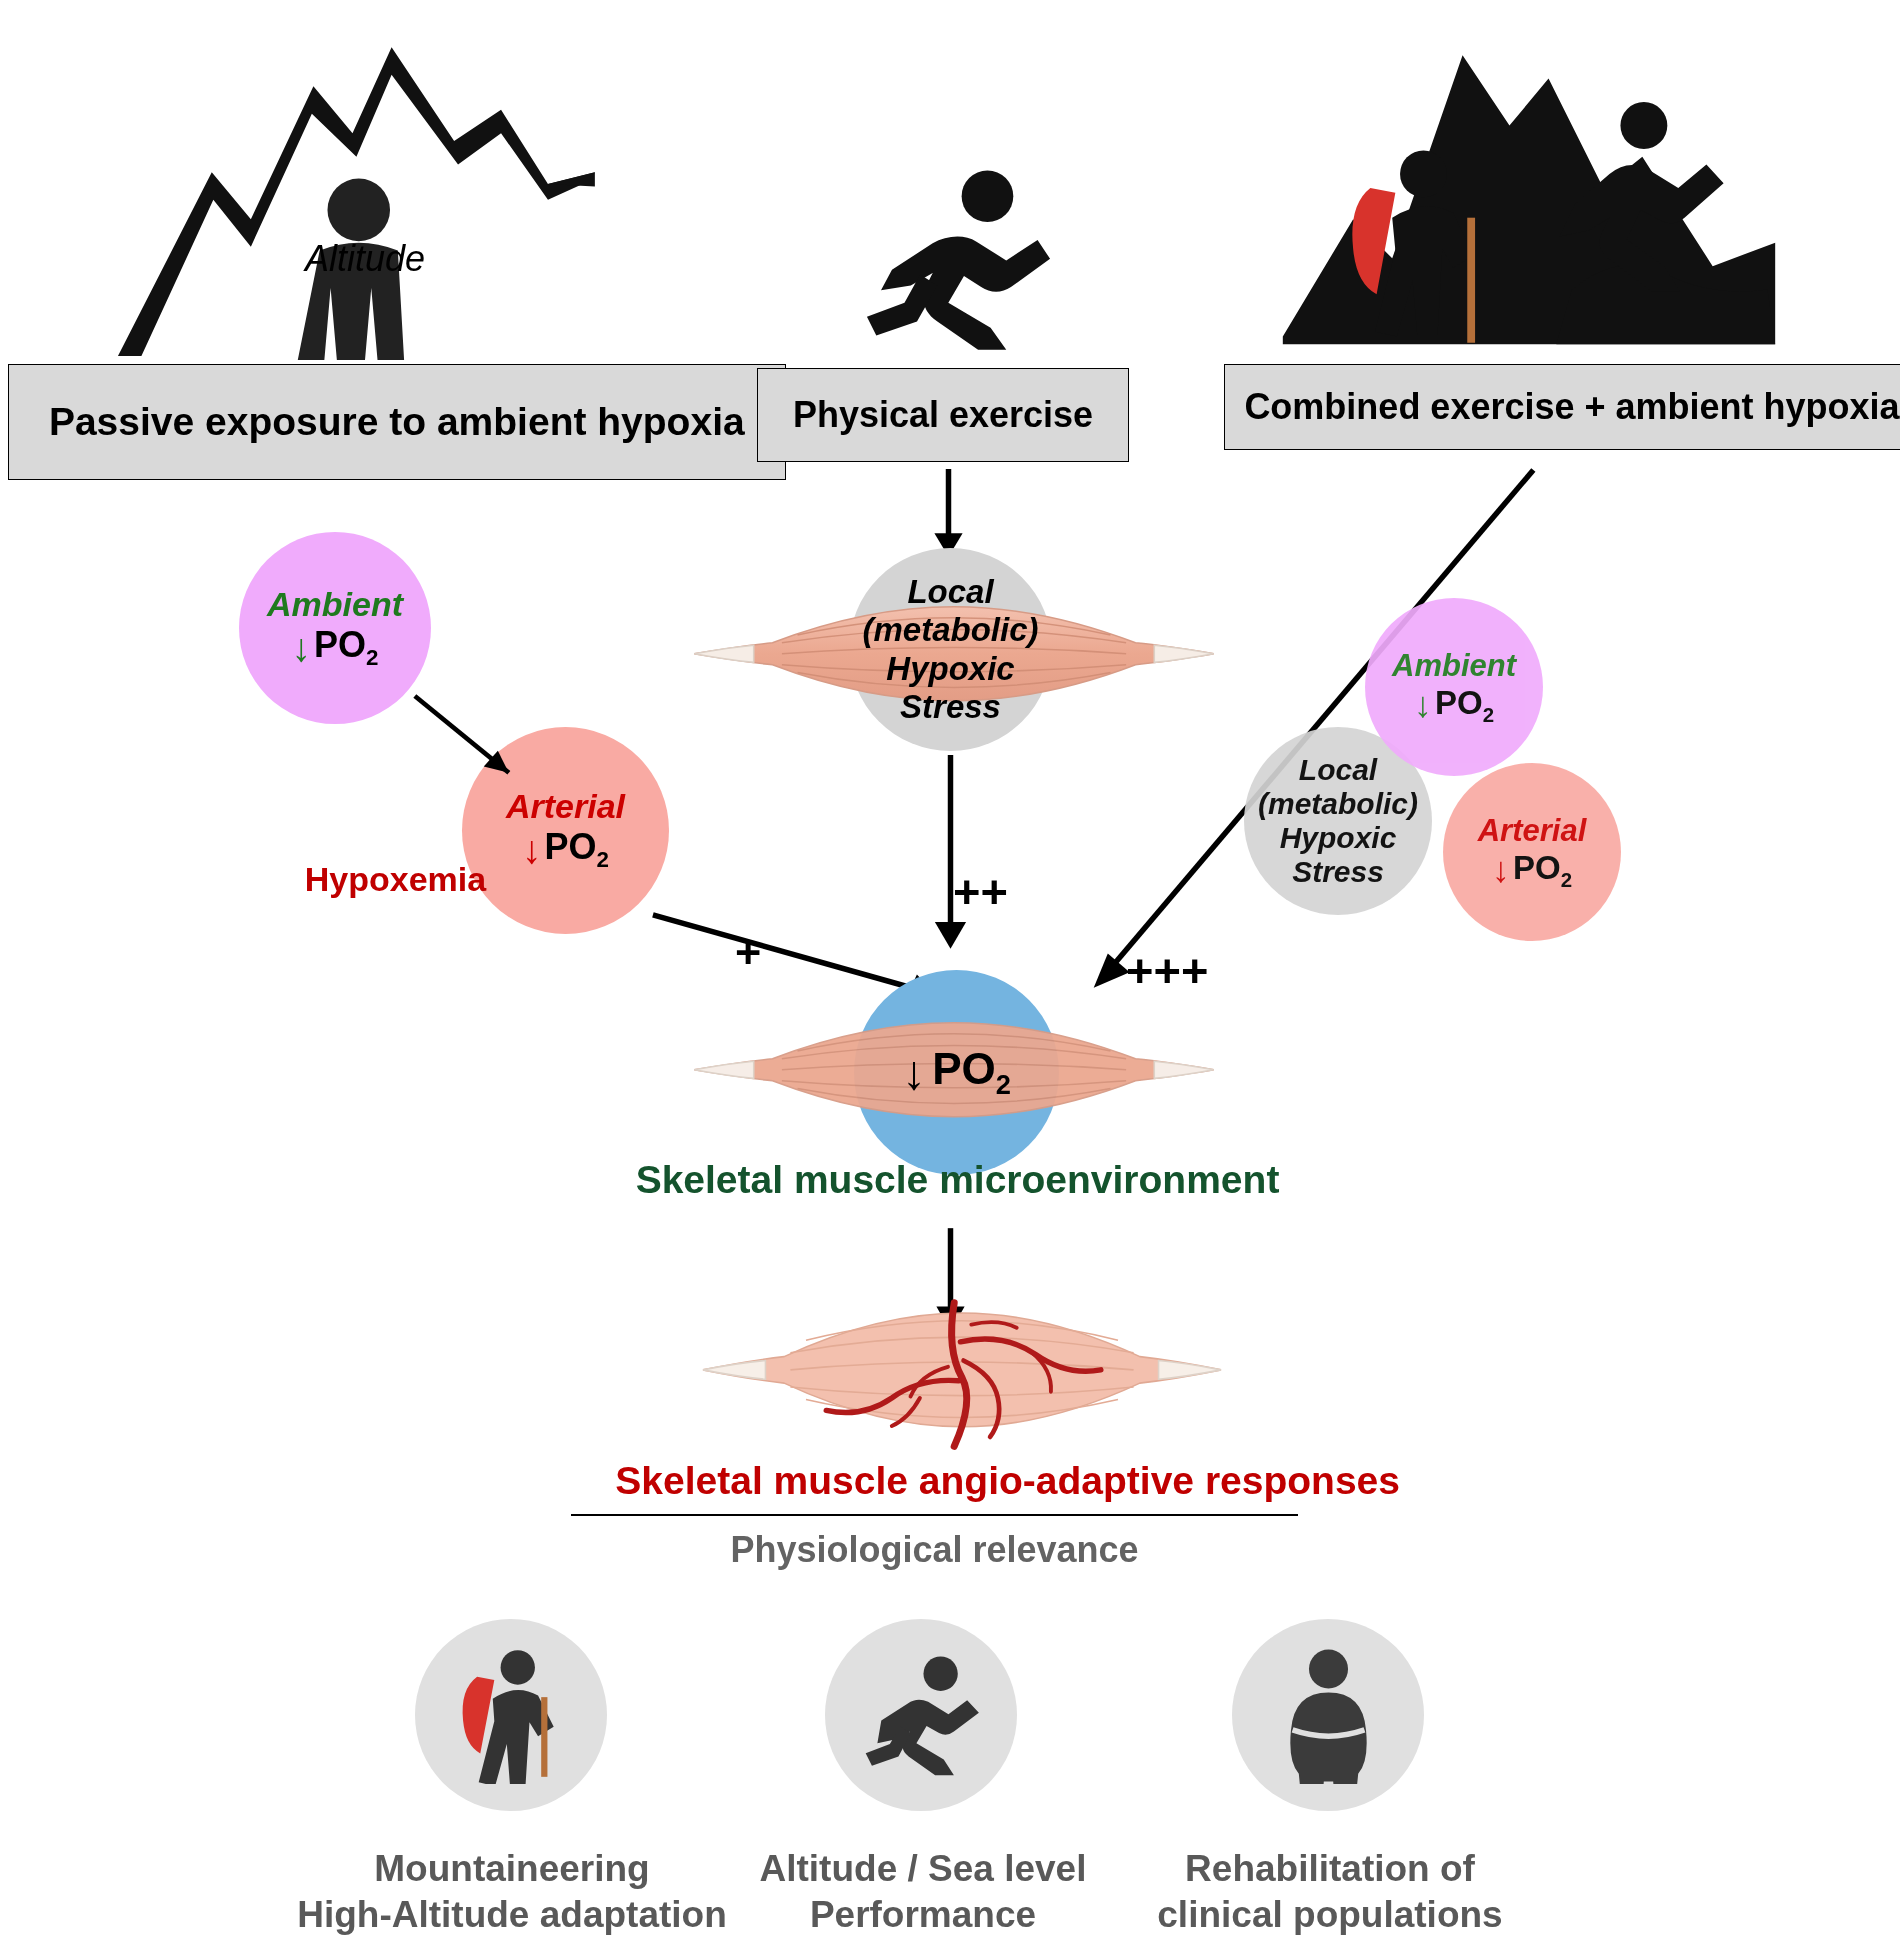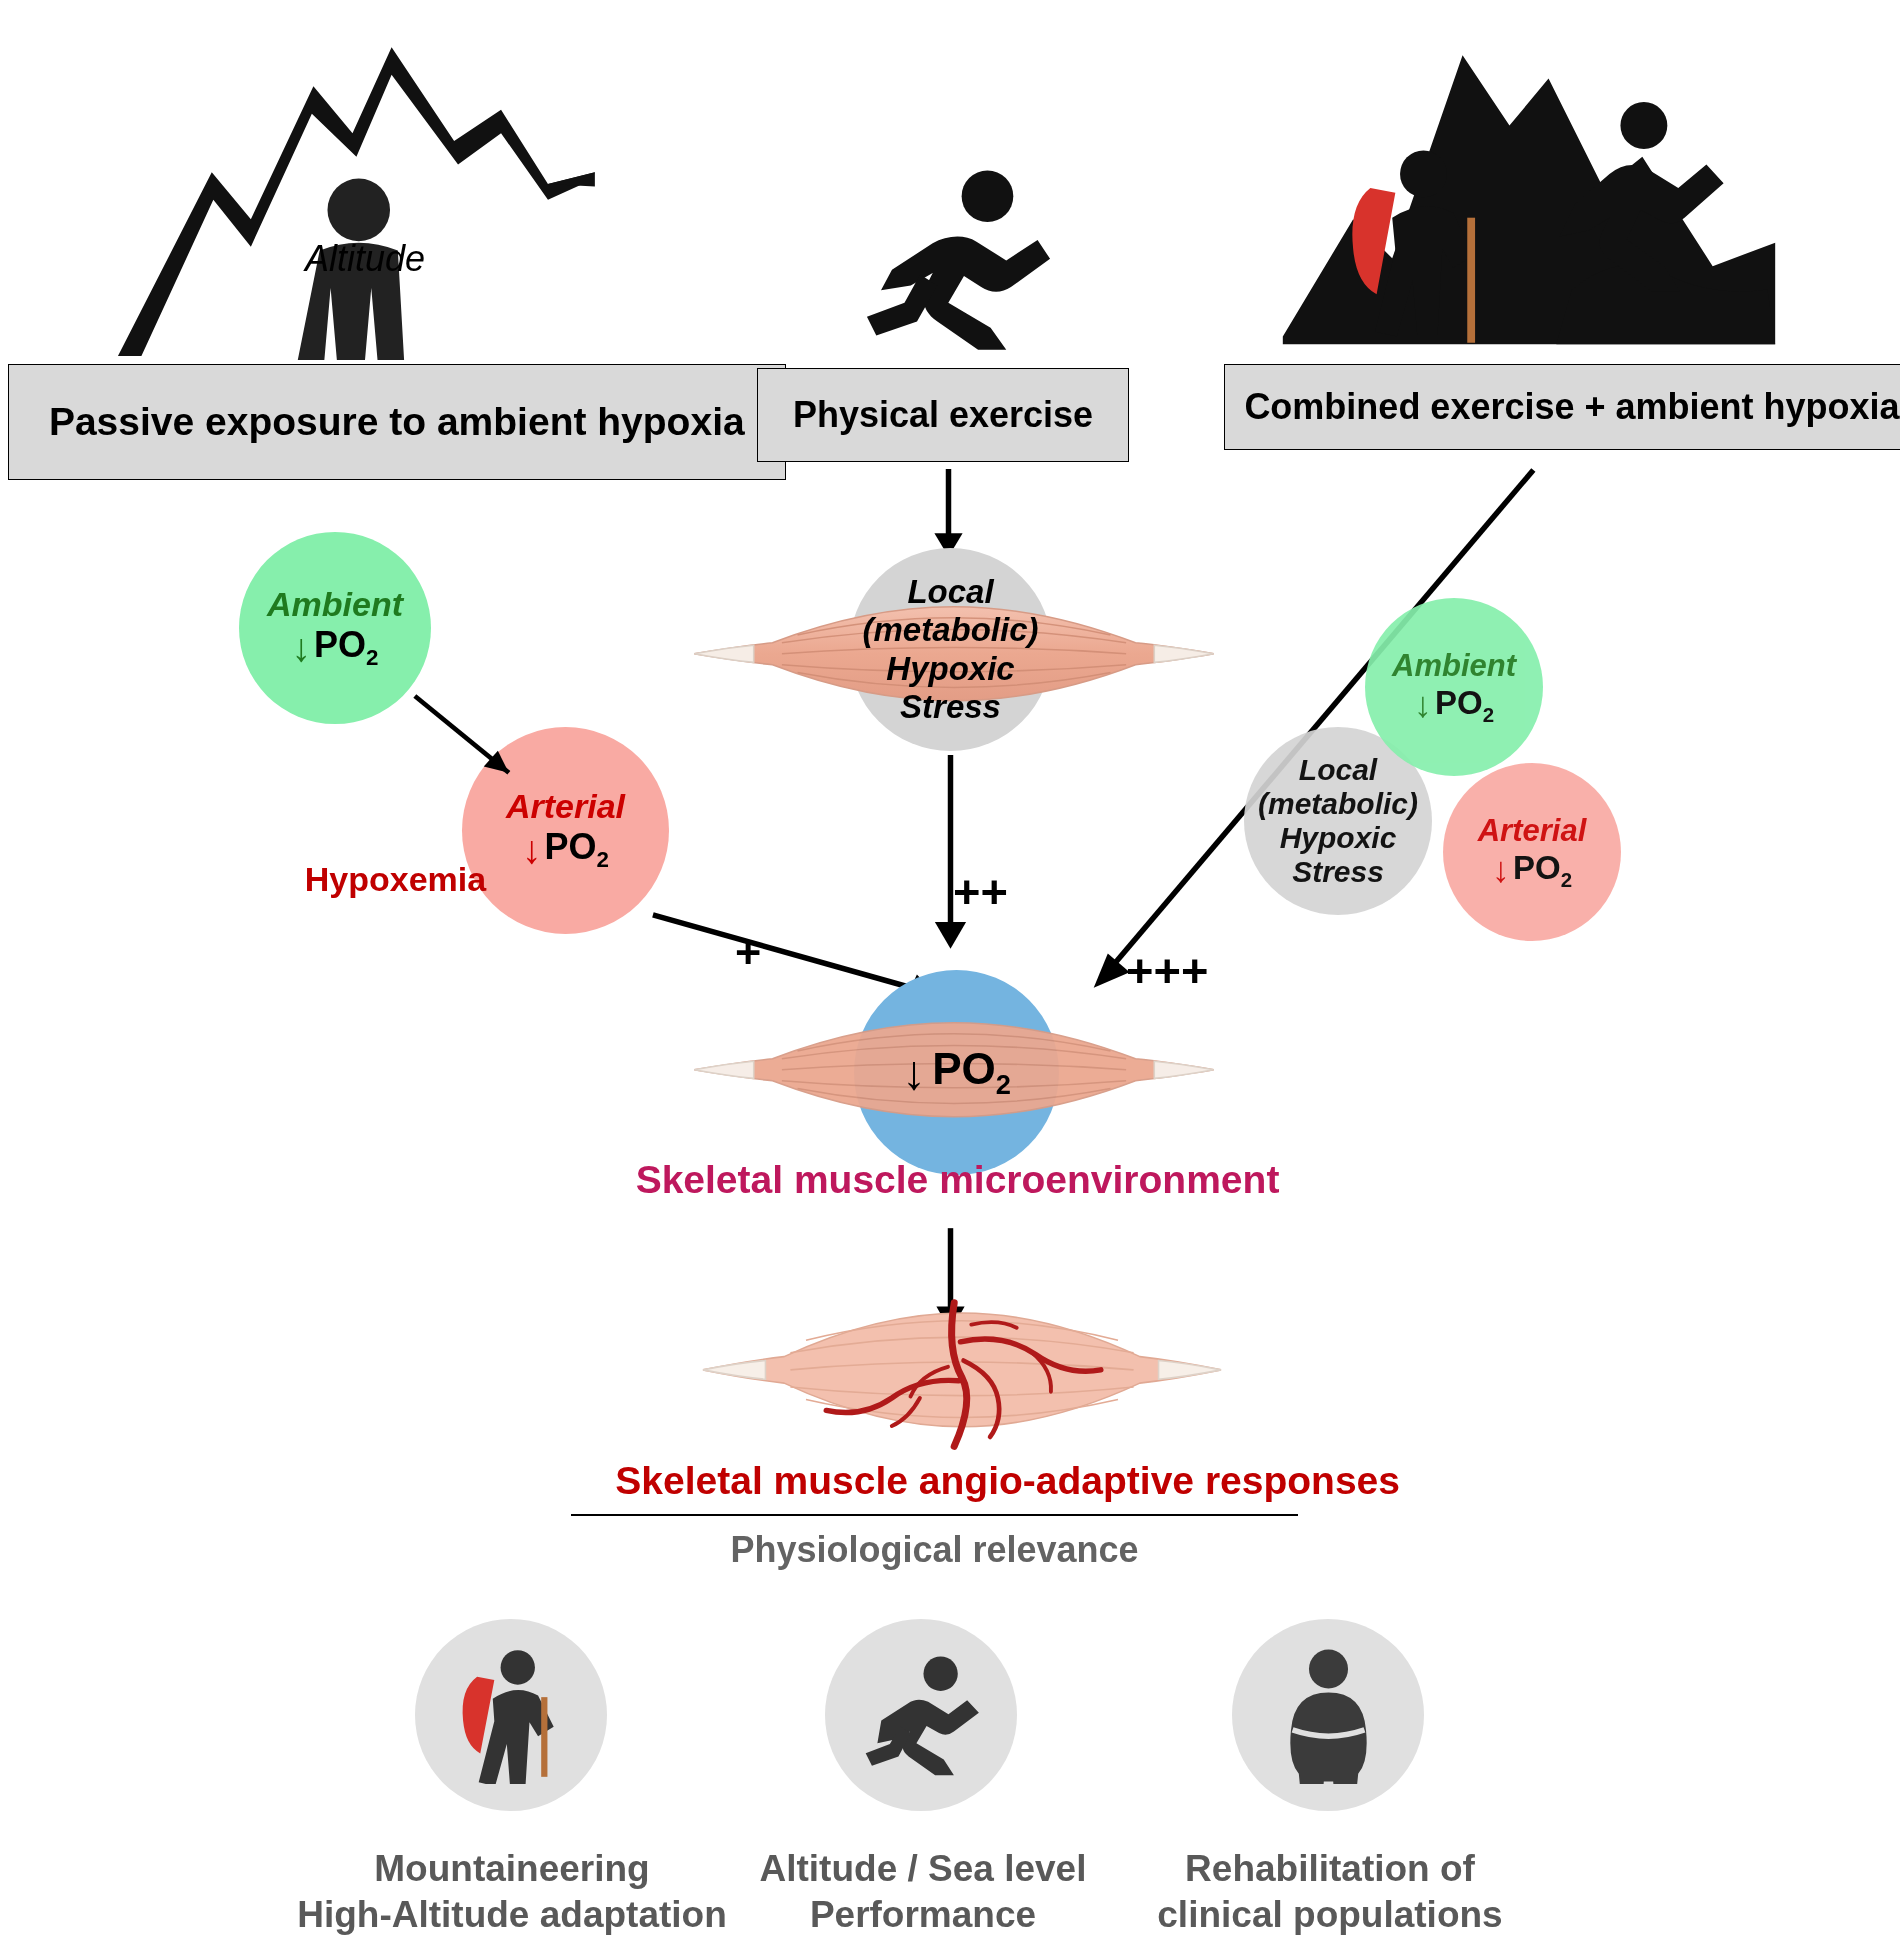--- a/index.html
+++ b/index.html
@@ -4,28 +4,28 @@
 <style>
   html,body{margin:0;padding:0;background:#ffffff;}
   body{width:1900px;height:1956px;position:relative;font-family:"Liberation Sans",sans-serif;overflow:hidden;}
   .stage{position:absolute;left:0;top:0;width:1900px;height:1956px;}
   .abs{position:absolute;}
   .label-box{
     background:#d9d9d9;border:1.6px solid #000;display:flex;align-items:center;justify-content:center;
     font-weight:bold;color:#000;text-align:center;box-sizing:border-box;
   }
   .circle{border-radius:50%;display:flex;flex-direction:column;align-items:center;justify-content:center;text-align:center;box-sizing:border-box;}
-  .green{background:#86efac;text-align:center;}
+  .green{background:#f0abfc;text-align:center;}
   .red{background:#f9aaa3;}
   .grey{background:#d4d4d4;}
   .blue{background:#74b4e0;}
   .ital-bold{font-style:italic;font-weight:bold;}
   .po2 sub{font-size:.62em;}
   .caption-red{color:#c00000;font-weight:bold;}
-  .caption-blue{color:#be185d;font-weight:bold;}
+  .caption-blue{color:#14532d;font-weight:bold;}
   .caption-grey{color:#636363;font-weight:bold;}
   .plus{font-weight:bold;color:#000;}
   svg{display:block;}
   .muscle-wrap{position:absolute;}
   .bottom-icon{border-radius:50%;background:#e0e0e0;display:flex;align-items:center;justify-content:center;}
   .bottom-label{text-align:center;color:#595959;font-weight:bold;line-height:1.25;}
   .rule{background:#000;height:2.3px;}
 </style>
 </head>
 <body>

